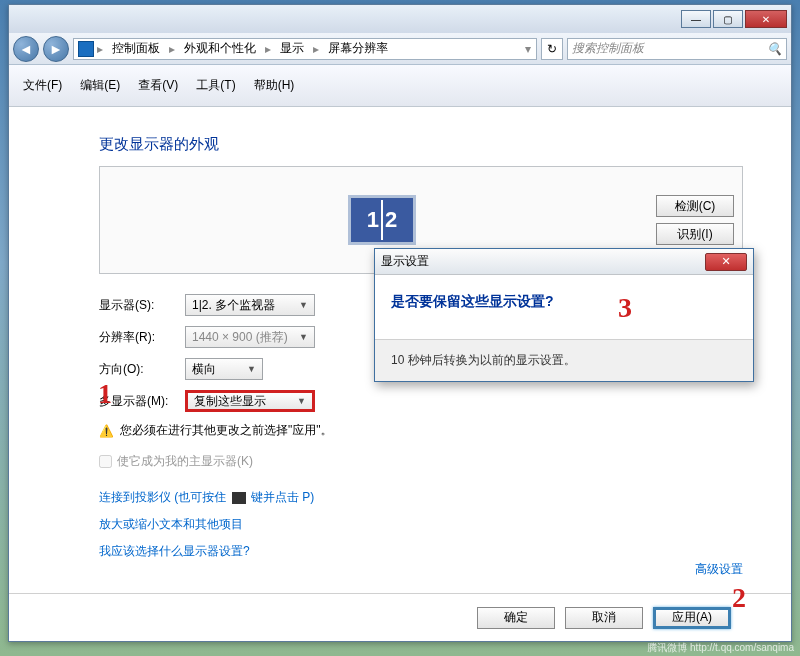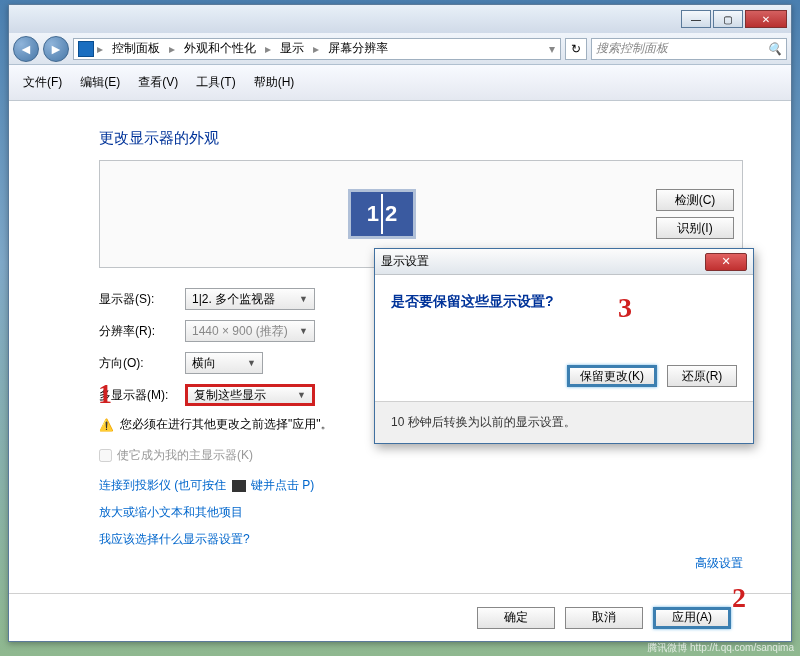--- a/index.html
+++ b/index.html
@@ -72,24 +72,24 @@
   background: #fff;
   display: flex;
   align-items: center;
   padding: 0 4px;
   gap: 2px;
 }
 .breadcrumb .icon { width:16px; height:16px; background:#1a6ec0; border:1px solid #0a4e90; }
 .breadcrumb span { padding: 16px 6px; }
 .breadcrumb .sep { color: #888; padding: 0 1px; }
 .refreshbtn { width:22px; height:22px; border:1px solid #a0b0c0; background:#fff; display:flex; align-items:center; justify-content:center; }
-.searchbox { width: 196px; height: 22px; border:1px solid #a0b0c0; background:#fff; display:flex; align-items:center; padding:0 4px; color:#888; font-style:italic; }
+.searchbox { width: 220px; height: 22px; border:1px solid #a0b0c0; background:#fff; display:flex; align-items:center; padding:0 4px; color:#888; font-style:italic; }
 .searchbox .spacer { flex:1; }
 .menubar {
-  height: 36px;
+  height: 42px;
   background: linear-gradient(180deg, #f8faff, #e4e8f0);
   border-bottom: 1px solid #c0c8d0;
   display: flex;
   align-items: center;
   padding: 0 6px;
   gap: 2px;
 }
 .menubar span { padding: 3px 8px; cursor: default; }
 .content {
   flex: 1;
@@ -145,21 +145,21 @@
   align-items: center;
   padding: 0 6px;
   min-width: 130px;
   justify-content: space-between;
 }
 .combo .arrow { color:#555; margin-left:8px; font-size:9px; }
 .combo.disabled { color:#888; }
 .redbox { border: 3px solid #d02020; }
 .warn { display:flex; align-items:center; gap:6px; margin:8px 0 14px; }
 .warn-icon { width:15px; height:15px; display:inline-flex; align-items:center; justify-content:center; }
-.checkbox-row { display:flex; align-items:center; gap:5px; color:#999; margin-bottom:13px; }
+.checkbox-row { display:flex; align-items:center; gap:5px; color:#999; margin-bottom:19px; }
 .checkbox-row input { width:13px; height:13px; }
 .link { color: #0066cc; text-decoration:none; display:block; margin-bottom:10px; cursor:pointer; }
 .winkey { display:inline-block; width:14px; height:12px; background:#333; margin:0 2px; vertical-align:middle; }
 .adv { position:absolute; right:48px; top:454px; color:#0066cc; }
 .footer {
   height: 48px;
   border-top: 1px solid #d0d0d0;
   display:flex;
   align-items:center;
   justify-content:flex-end;
@@ -324,24 +324,20 @@
   </div>
 </div>
 
 <div class="dialog">
   <div class="dtitle">
     <span>显示设置</span>
     <div class="dclose">✕</div>
   </div>
   <div class="dbody">
     <div class="dq">是否要保留这些显示设置?</div>
-    <div class="dbtns">
-      <div class="btn highlight redbox" style="border-width:3px;min-width:90px">保留更改(K)</div>
-      <div class="btn" style="min-width:70px">还原(R)</div>
-    </div>
   </div>
   <div class="dfoot">10 秒钟后转换为以前的显示设置。</div>
 </div>
 
 <div class="ann" style="top:378px; left:98px;">1</div>
 <div class="ann" style="top:582px; left:732px;">2</div>
 <div class="ann" style="top:292px; left:618px;">3</div>
 
 <div class="watermark">腾讯微博  http://t.qq.com/sanqima</div>
 

